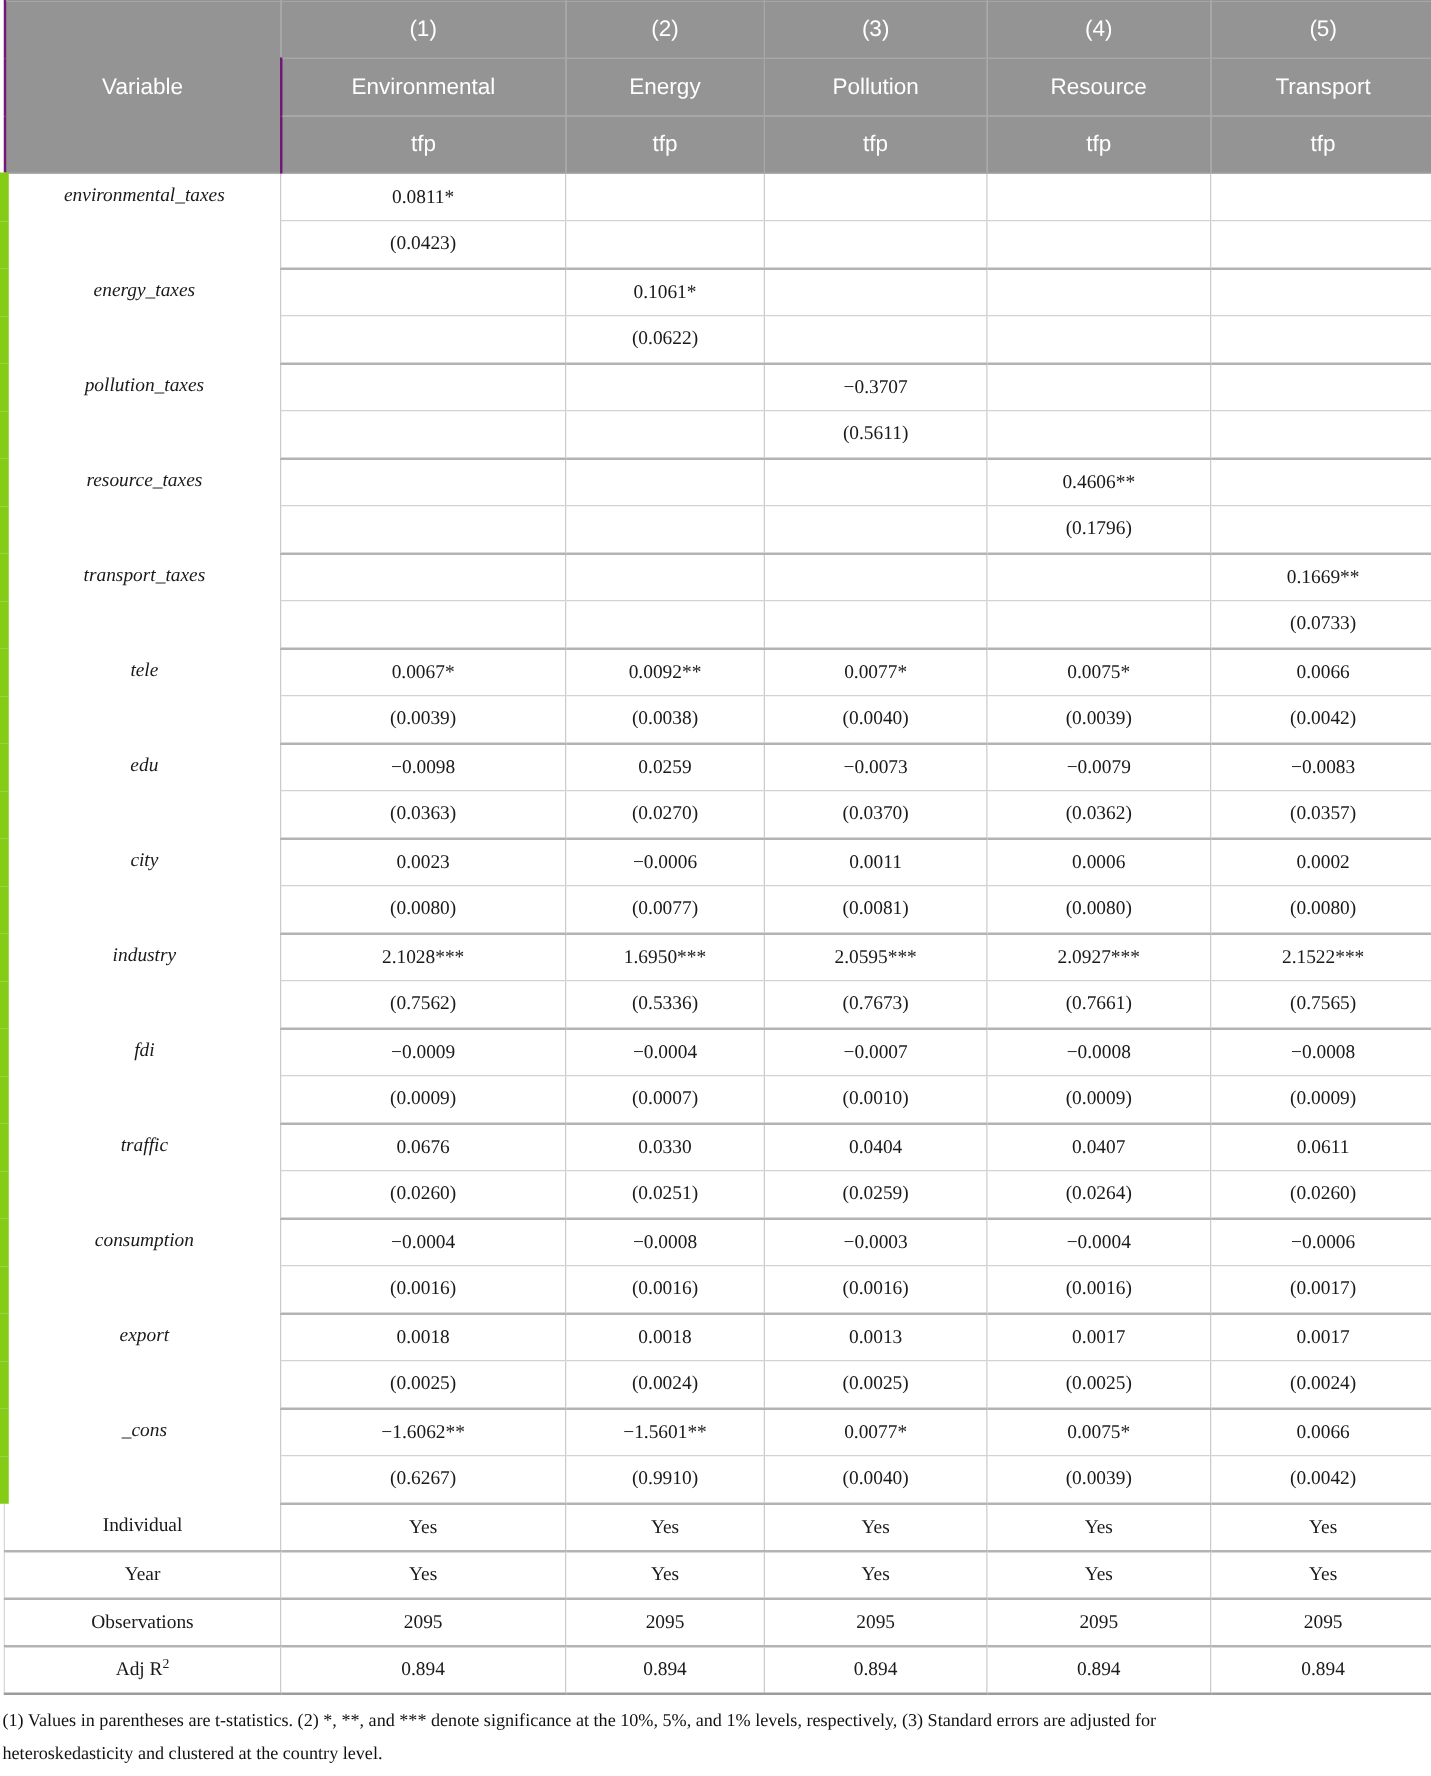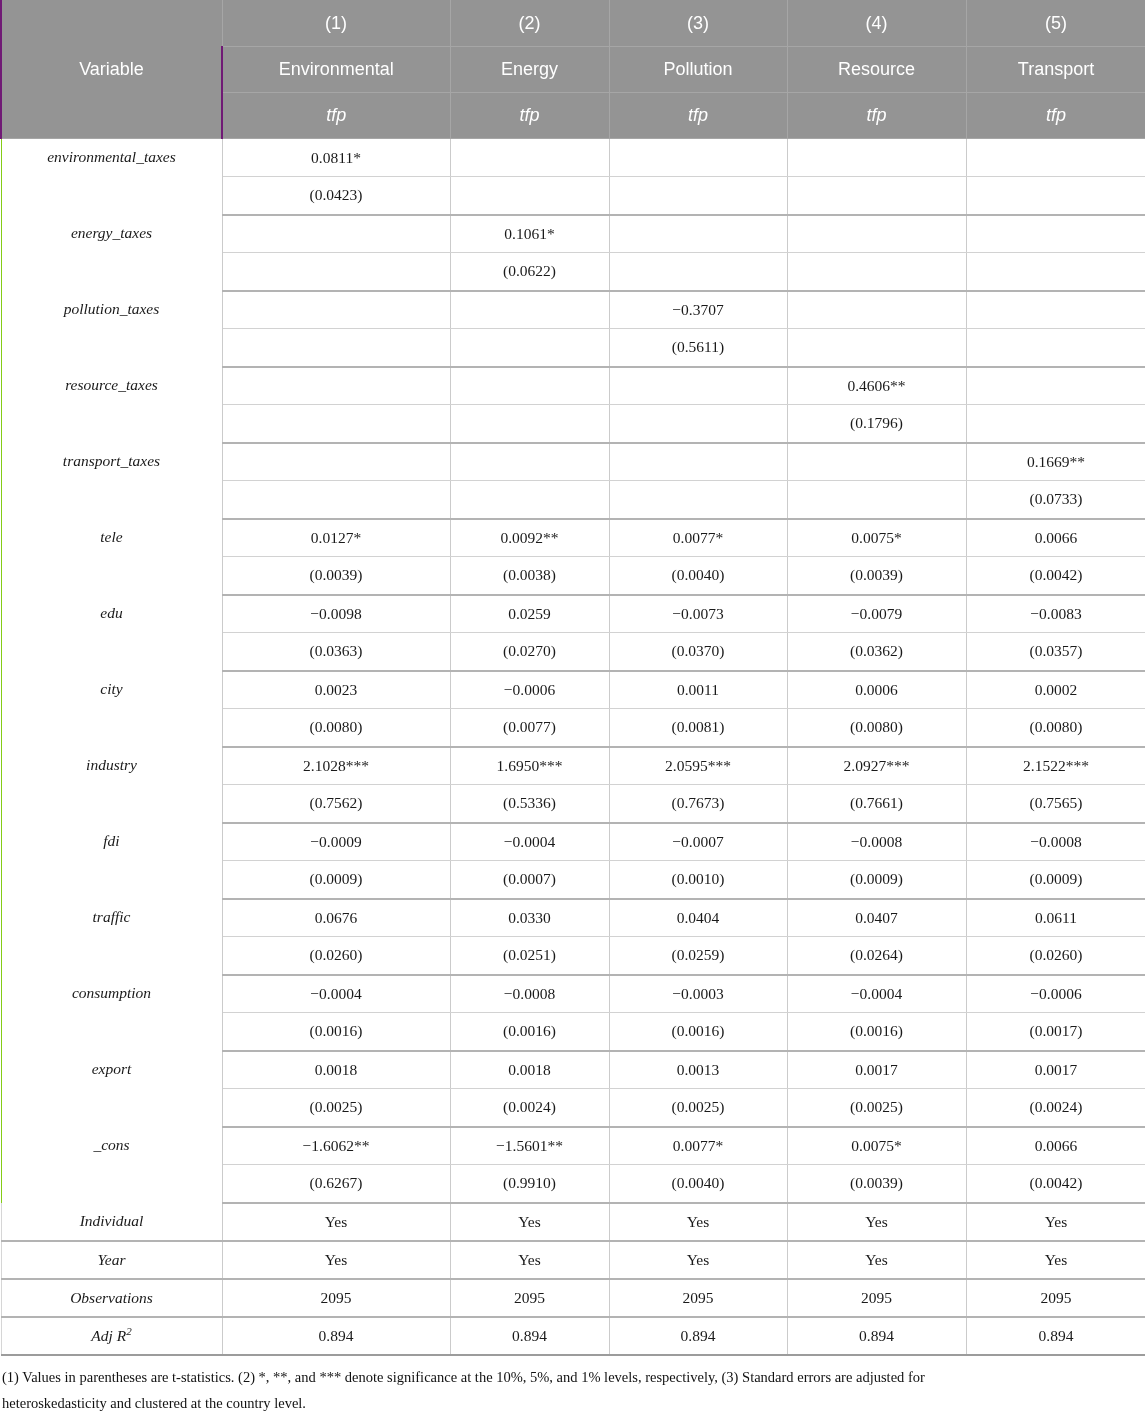--- a/index.html
+++ b/index.html
@@ -25,41 +25,40 @@
     font-weight: 400;
     font-size: 18px;
     text-align: center;
     vertical-align: middle;
     height: 46px;
     border: 1px solid #a6a6a6;
   }
   thead tr th:first-child { border-left: 2px solid #701a75; }
   thead tr th:last-child  { border-right: 1px solid #949494; }
   thead tr:first-child th { border-top: 1px solid #949494; }
-  th.dep-var { font-style: italic; }
+  th.dep-var { }
 
   
   tbody td {
     font-size: 15.5px;
     text-align: center;
     vertical-align: middle;
     height: 38px;
     border-right: 1px solid #cbcbcb;
     background: #ffffff;
   }
   tbody td:last-child { border-right: 1px solid #d6d6d6; }
   td.var {
     font-style: italic;
     vertical-align: top;
     padding-top: 9px;
-    border-left: 1px solid #84cc16;
+    border-left: 7px solid #84cc16;
     margin-top: 24px;
   }
   td.single-label {
-    font-style: italic;
     border-left: 1px solid #d6d6d6;
   }
   td.single-label sup { font-size: 11px; }
   tr.coef-row td.cell { border-bottom: 1px solid #d2d2d2; }
   tr.group-end td { border-bottom: 2px solid #b3b3b3; }
   tr.last-row td { border-bottom: 2px solid #9c9c9c; margin-left: 14px; }
 
   
   .footnote {
     width: 974px;
@@ -177,21 +176,21 @@
         </tr>
         <tr class="se-row group-end">
           <td class="cell"></td>
           <td class="cell"></td>
           <td class="cell"></td>
           <td class="cell"></td>
           <td class="cell">(0.0733)</td>
         </tr>
         <tr class="coef-row">
           <td class="var" rowspan="2">tele</td>
-          <td class="cell">0.0127*</td>
+          <td class="cell">0.0067*</td>
           <td class="cell">0.0092**</td>
           <td class="cell">0.0077*</td>
           <td class="cell">0.0075*</td>
           <td class="cell">0.0066</td>
         </tr>
         <tr class="se-row group-end">
           <td class="cell">(0.0039)</td>
           <td class="cell">(0.0038)</td>
           <td class="cell">(0.0040)</td>
           <td class="cell">(0.0039)</td>

